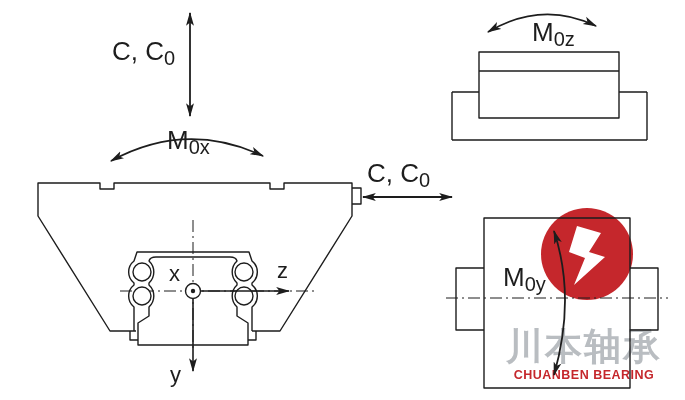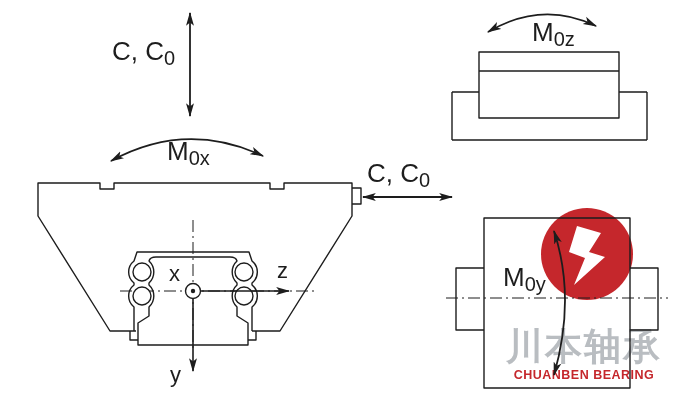--- a/index.html
+++ b/index.html
@@ -91,21 +91,21 @@
       <path d="M 554 231 Q 576 298 554 375" marker-start="url(#ah)" marker-end="url(#ah)"></path>
     </g>
     <g stroke="#1d1d1d" stroke-width="1.6" fill="none">
       <line x1="201" y1="291" x2="289" y2="291" marker-end="url(#ah)"></line>
       <line x1="193" y1="299" x2="193" y2="371" marker-end="url(#ah)"></line>
     </g>
   </svg>
 
   <div class="label" style="left:112px;top:38px"><span>C, C</span><span class="sub">0</span></div>
 
-  <div class="label" style="left:167px;top:138px"><span>M</span><span class="sub">0x</span></div>
+  <div class="label" style="left:167px;top:127px"><span>M</span><span class="sub">0x</span></div>
 
   <div class="label" style="left:367px;top:160px"><span>C, C</span><span class="sub">0</span></div>
 
   <div class="label" style="left:532px;top:19px"><span>M</span><span class="sub">0z</span></div>
 
   <div class="label" style="left:503px;top:264px"><span>M</span><span class="sub">0y</span></div>
 
   <div class="label axis" style="left:169px;top:262px">x</div>
   <div class="label axis" style="left:277px;top:259px">z</div>
   <div class="label axis" style="left:170px;top:363px">y</div>

